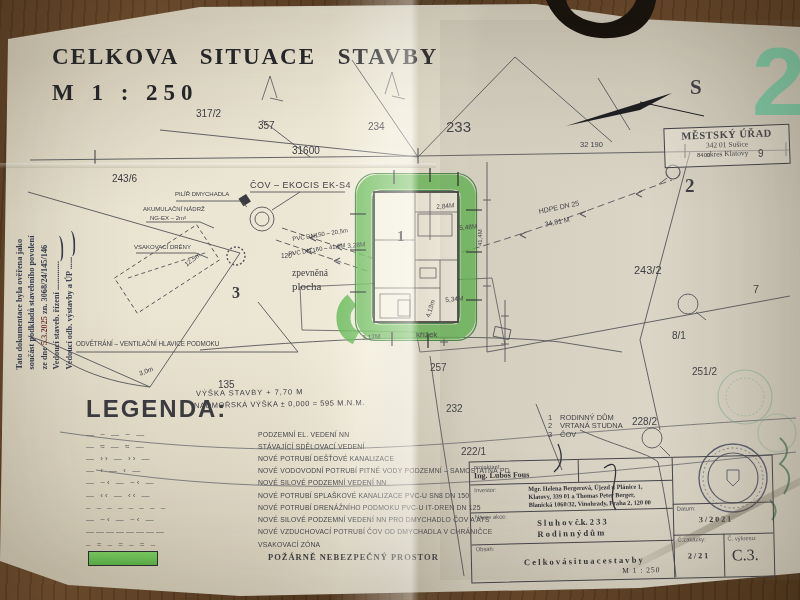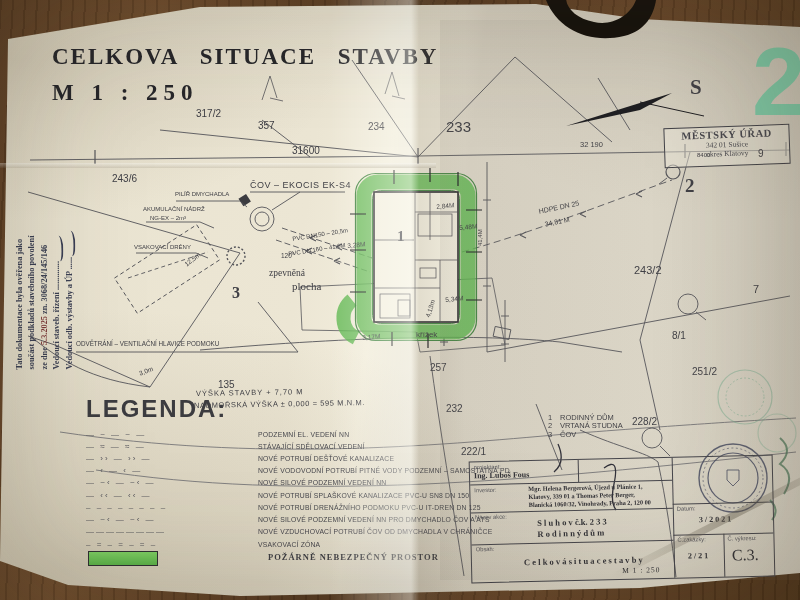--- a/index.html
+++ b/index.html
@@ -194,21 +194,21 @@
   <div class="lbl" style="left:544px;top:221px;font-size:7px;transform:rotate(-12deg);">34,81 M</div>
 
   <div class="lbl" style="left:250px;top:181px;font-size:9px;letter-spacing:.5px;">ČOV – EKOCIS EK-S4</div>
   <div class="lbl" style="left:175px;top:191px;font-size:6px;">PILÍŘ DMYCHADLA</div>
   <div class="lbl" style="left:143px;top:206px;font-size:6px;">AKUMULAČNÍ NÁDRŽ</div>
   <div class="lbl" style="left:150px;top:215px;font-size:6px;">NG-EX – 2m³</div>
   <div class="lbl" style="left:134px;top:244px;font-size:6px;">VSAKOVACÍ DRÉNY</div>
   <div class="lbl" style="left:292px;top:236px;font-size:6px;transform:rotate(-9deg);">PVC DN150 – 20,5m</div>
   <div class="lbl" style="left:288px;top:251px;font-size:6px;transform:rotate(-9deg);">PVC DN 160 – 41,6M</div>
   <div class="lbl" style="left:538px;top:208px;font-size:7px;transform:rotate(-12deg);">HDPE DN 25</div>
-  <div class="lbl ser" style="left:269px;top:268px;font-size:9.5px;">zpevněná</div>
+  <div class="lbl ser" style="left:292px;top:268px;font-size:9.5px;">zpevněná</div>
   <div class="lbl ser" style="left:292px;top:280px;font-size:11px;">plocha</div>
   <div class="lbl" style="left:416px;top:331px;font-size:8px;">křížek</div>
   <div class="lbl" style="left:76px;top:341px;font-size:6.3px;">ODVĚTRÁNÍ – VENTILAČNÍ HLAVICE PODMOKU</div>
 
   <div class="lbl" style="left:196px;top:390px;font-size:7.5px;letter-spacing:1px;transform:rotate(-1deg);">VÝŠKA STAVBY  + 7,70 M</div>
   <div class="lbl" style="left:194px;top:402px;font-size:7.5px;letter-spacing:.6px;transform:rotate(-1deg);">NADMOŘSKÁ VÝŠKA ± 0,000 =  595 M.N.M.</div>
 
   <div class="lbl b" style="left:86px;top:396px;font-size:24px;letter-spacing:2px;color:#3c3c40;">LEGENDA:</div>
   <div class="lrow" style="top:423px;"><span class="sym">— ~ — ~ —</span><span class="ltx">PODZEMNÍ EL. VEDENÍ NN</span></div>
   <div class="lrow" style="top:435px;"><span class="sym">— ≈ — ≈ —</span><span class="ltx">STÁVAJÍCÍ SDĚLOVACÍ VEDENÍ</span></div>

